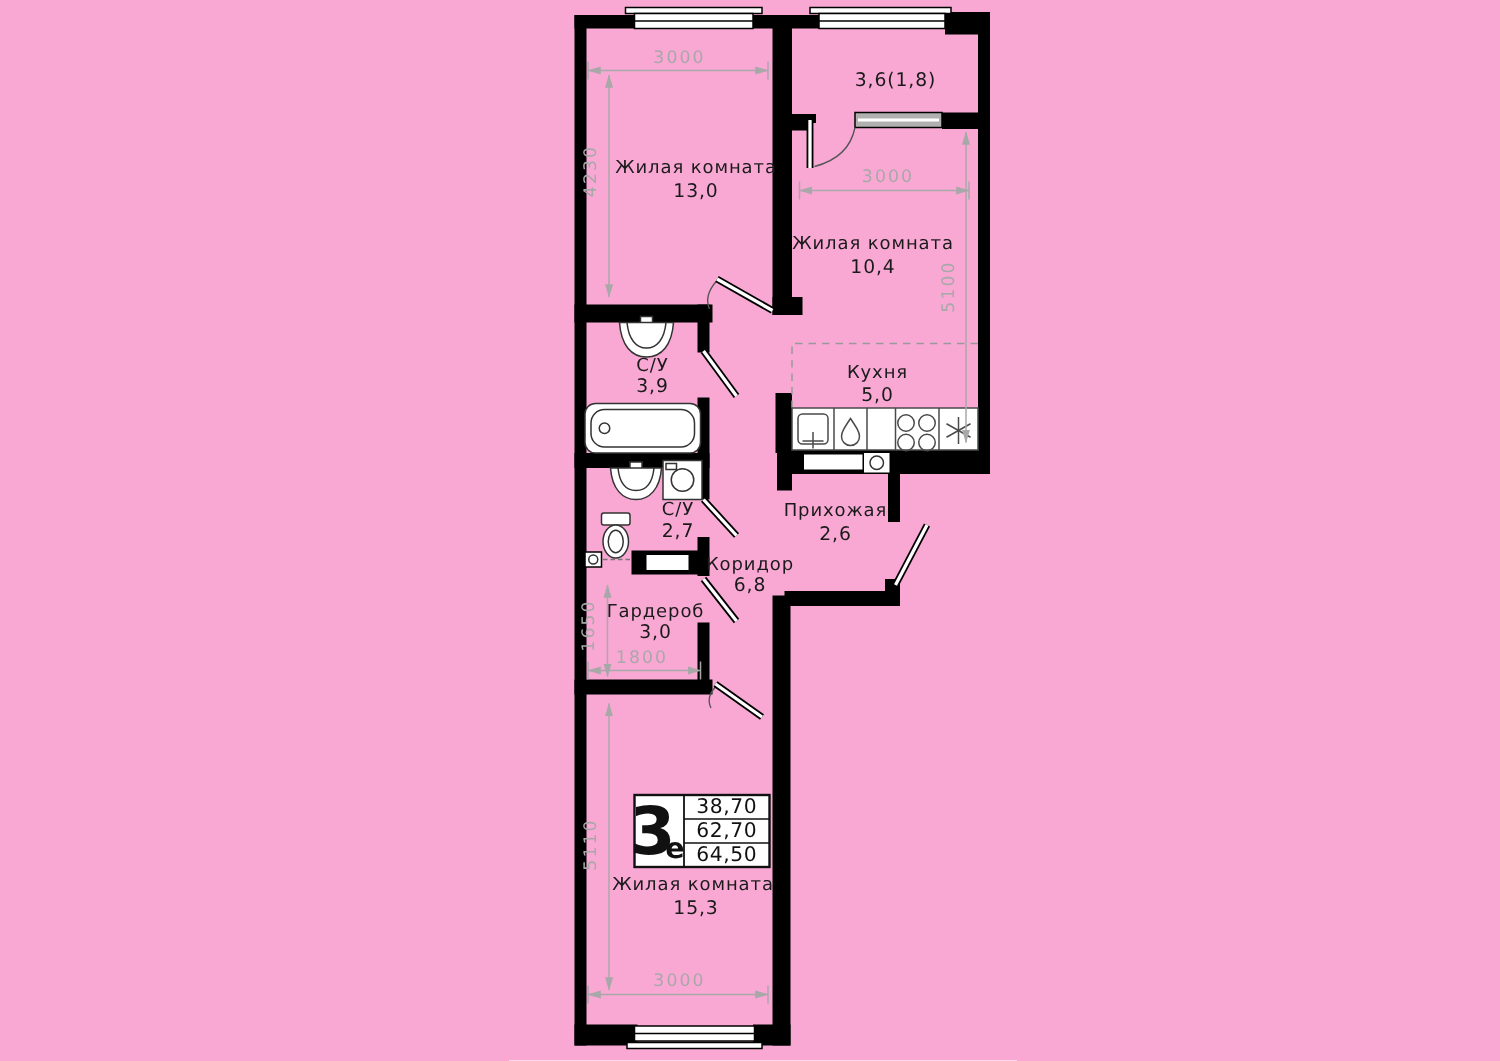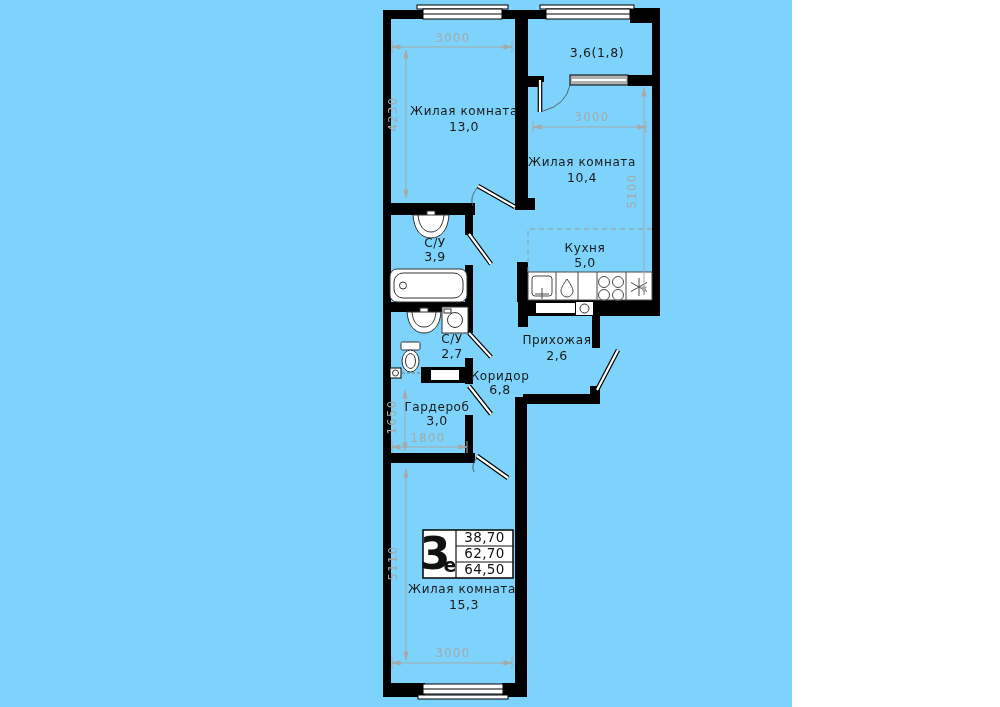--- a/index.html
+++ b/index.html
@@ -1,16 +1,16 @@
 <!DOCTYPE html>
 <html><head>
 <meta charset="utf-8">
 <style>
   html,body{margin:0;padding:0;background:#ffffff;}
-  #canvas{position:relative;width:792px;height:707px;background:#7dd3fc;overflow:hidden;
+  #canvas{position:relative;width:1000px;height:707px;background:#f9a8d4;overflow:hidden;
           font-family:"DejaVu Sans", sans-serif;}
   svg{position:absolute;left:0;top:0;}
   .room-label{font-size:12px;fill:#1a1a1a;letter-spacing:0.6px;}
   .room-area{font-size:12.5px;fill:#1a1a1a;letter-spacing:0.6px;}
   .dim-text{font-size:11.5px;fill:#a8a8a8;letter-spacing:1.4px;}
   .stamp-num{font-size:44px;font-weight:bold;fill:#111;}
   .stamp-letter{font-size:19px;font-weight:bold;fill:#111;}
   .stamp-val{font-size:13.5px;fill:#111;letter-spacing:0.4px;}
   text{text-anchor:middle;}
 </style>

